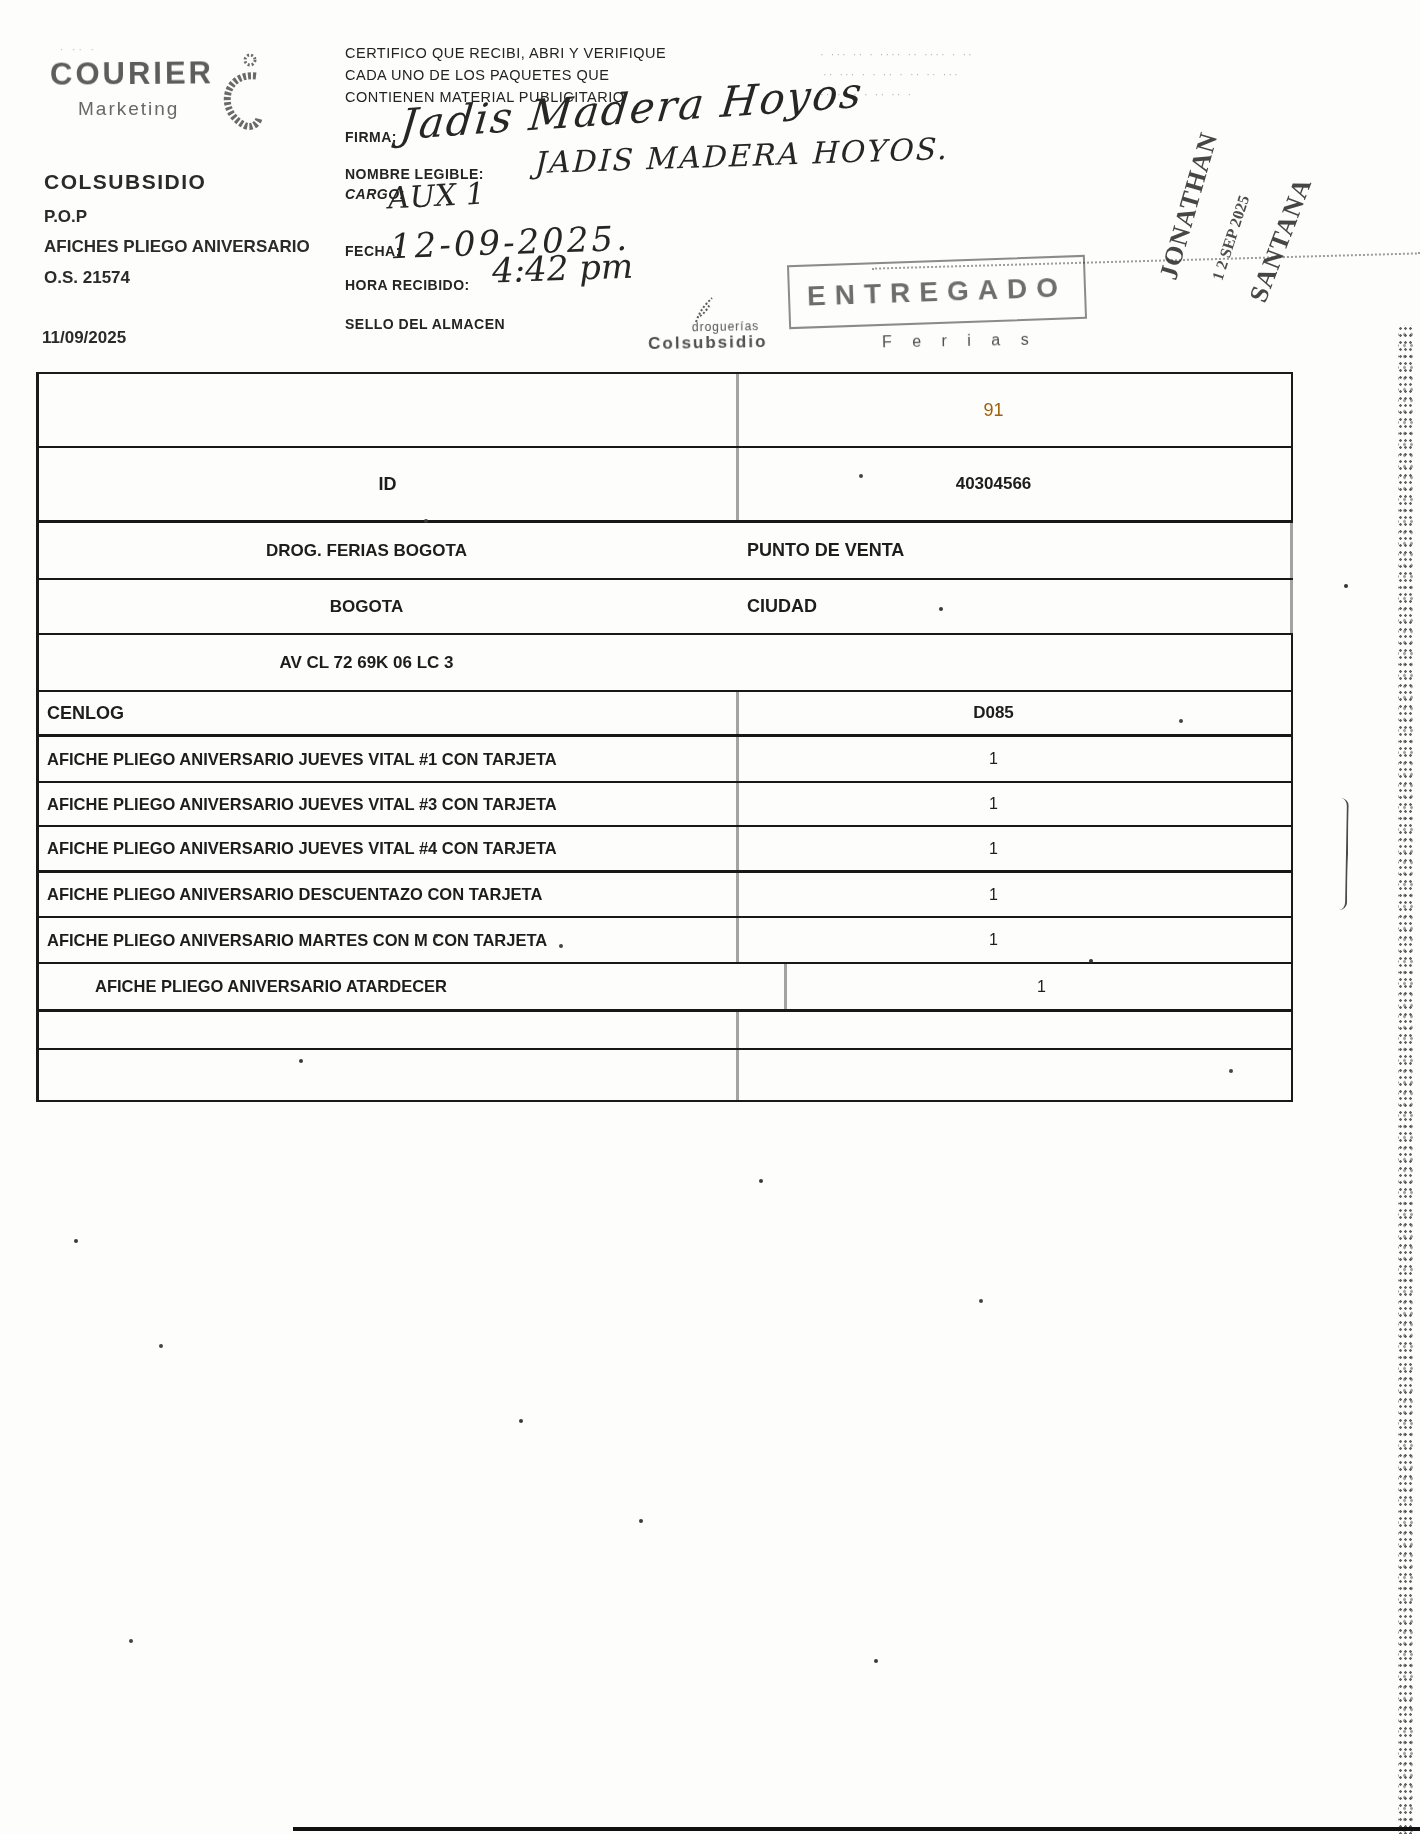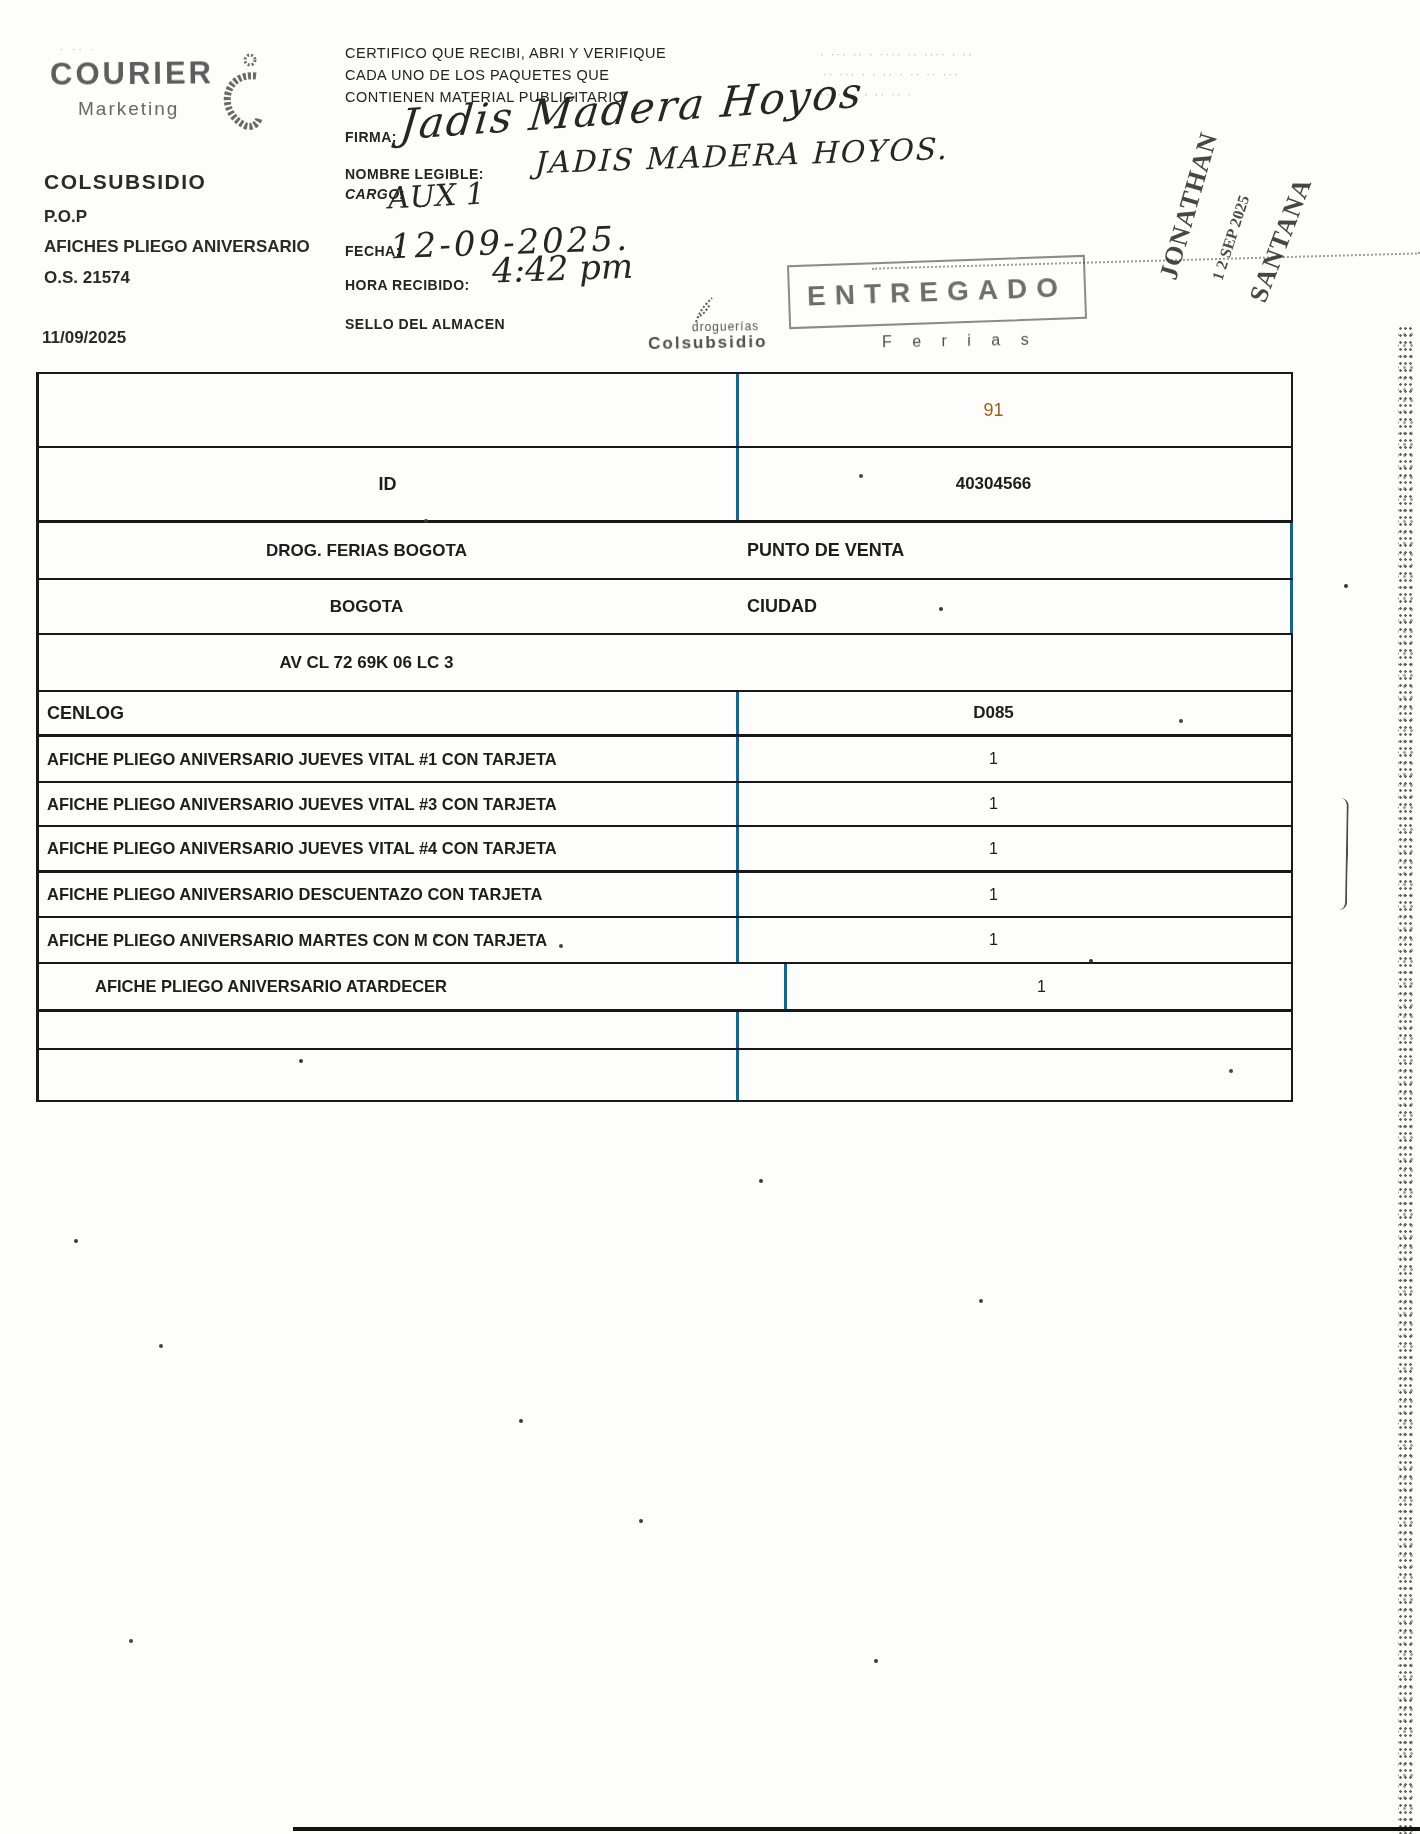--- a/index.html
+++ b/index.html
@@ -64,21 +64,21 @@
   .dtable{left:36px;top:372px;width:1257px;border:2px solid #1a1a1a;border-left-width:3px;box-sizing:border-box;}
   .trow{display:grid;grid-template-columns:700px 554px;border-bottom:2px solid #181818;box-sizing:border-box;}
   .trow:nth-child(2),.trow:nth-child(6),.trow:nth-child(9),.trow:nth-child(12){border-bottom-width:3px;}
   .trow:last-child{border-bottom:none;}
   .trow:nth-child(1){height:74px;}.trow:nth-child(2){height:75px;}.trow:nth-child(3){height:57px;}
   .trow:nth-child(4){height:55px;}.trow:nth-child(5){height:57px;}.trow:nth-child(6){height:45px;}
   .trow:nth-child(7){height:46px;}.trow:nth-child(8){height:44px;}.trow:nth-child(9){height:46px;}
   .trow:nth-child(10){height:45px;}.trow:nth-child(11){height:46px;}.trow:nth-child(12){height:48px;padding-left:48px;}
   .trow:nth-child(13){height:38px;}.trow:nth-child(14){height:50px;}
   .cell{display:flex;align-items:center;box-sizing:border-box;}
-  .lab{border-right:3px solid #0369a1;padding-left:8px;font-size:18px;font-weight:bold;color:#1d1d1d;}
+  .lab{border-right:3px solid #a3a3a3;padding-left:8px;font-size:18px;font-weight:bold;color:#1d1d1d;}
   .lab.cen{justify-content:center;padding-left:0;}
   .val{justify-content:center;padding-right:45px;font-size:17px;font-weight:bold;color:#1d1d1d;}
   .val.light{font-weight:400;font-size:18px;color:#a16207;}
   .item .lab{font-size:16.5px;font-weight:600;}
   .item .val{font-weight:400;font-size:16px;}
 
   
   .bracket{left:1336px;top:798px;width:10px;height:112px;border-right:2px solid rgba(30,30,30,.8);
            border-radius:0 8px 8px 0;transform:rotate(1deg);}
   .strip{left:1398px;top:325px;width:16px;height:1509px;opacity:.75;

